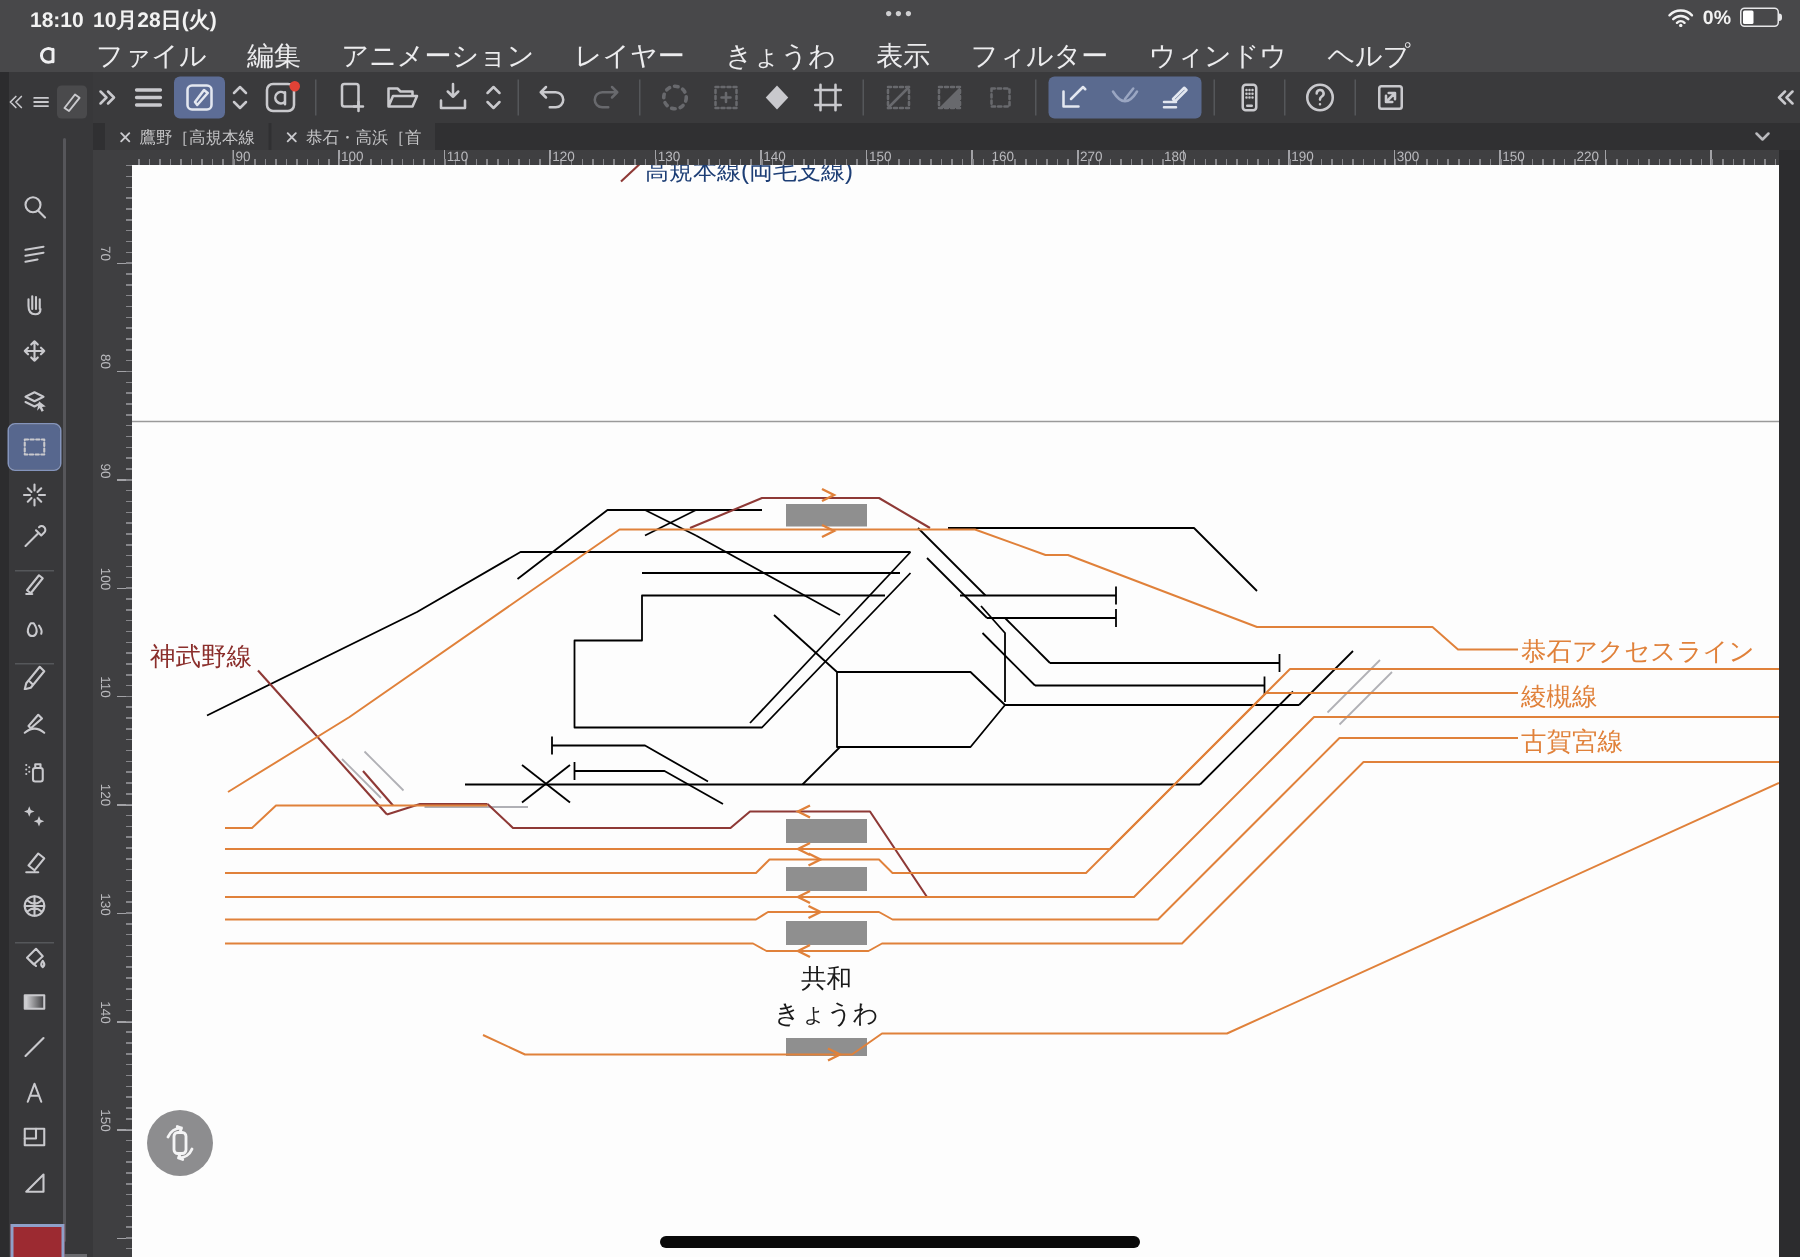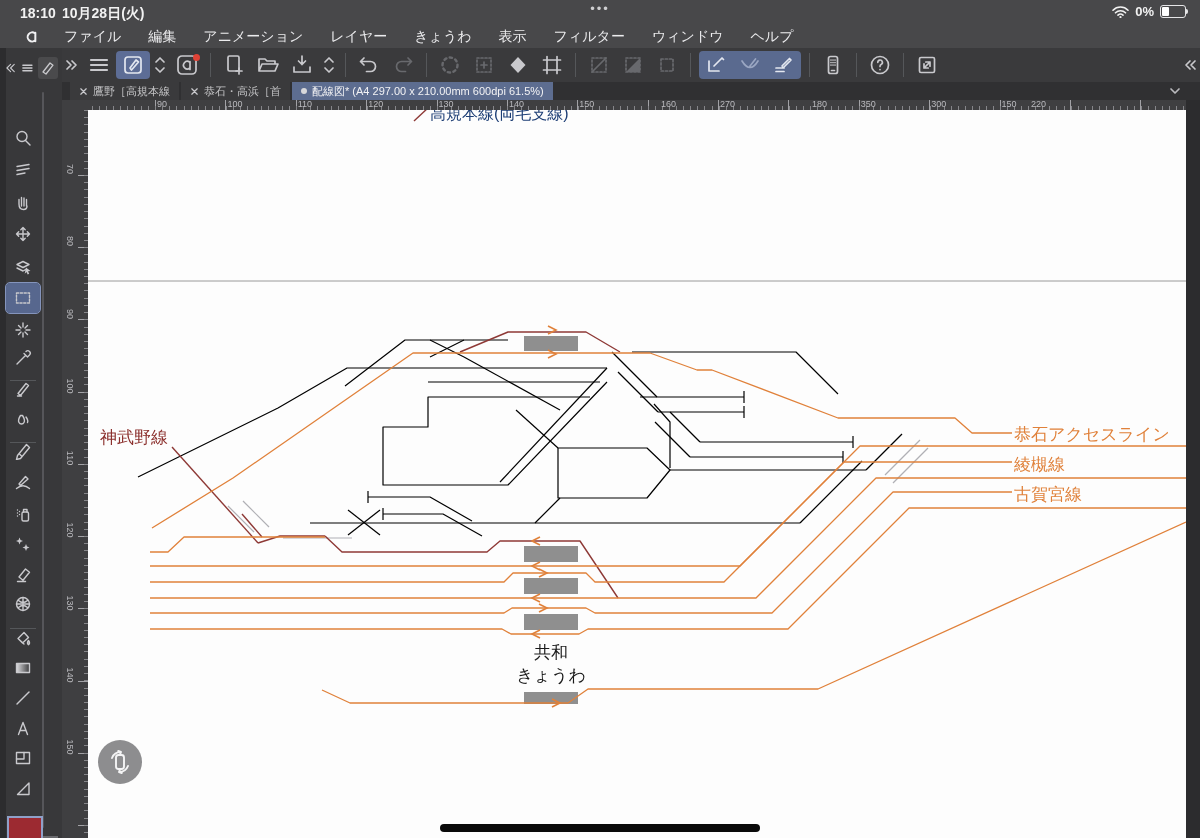--- a/index.html
+++ b/index.html
@@ -10,21 +10,21 @@
   .statusbar .time{position:absolute;left:20px;top:5px;font-size:14px;font-weight:bold;}
   .statusbar .date{position:absolute;left:62px;top:5px;font-size:14px;font-weight:bold;}
   .statusbar .dots{position:absolute;left:50%;top:1px;transform:translateX(-50%);font-size:13px;color:#cfcfd1;letter-spacing:2px;}
   .statusbar .right{position:absolute;right:14px;top:4px;display:flex;align-items:center;gap:6px;font-size:13px;font-weight:bold;}
   .battery{width:24px;height:11px;border:1px solid #e6e6e8;border-radius:3px;position:relative;}
   .battery .lvl{position:absolute;left:1px;top:1px;bottom:1px;background:#fff;border-radius:1px;}
   .battery:after{content:"";position:absolute;right:-3px;top:3px;width:2px;height:5px;background:#e6e6e8;border-radius:0 2px 2px 0;}
   .menubar{position:absolute;left:0;top:26px;width:1200px;height:22px;background:#48484a;display:flex;align-items:center;}
   .applogo{margin-left:22px;width:20px;height:20px;}
   #menu-items{display:flex;margin-left:22px;gap:27px;}
-  #menu-items .mi{font-size:14px;color:#ececee;cursor:default;white-space:nowrap;}
+  #menu-items .mi{font-size:18px;color:#ececee;cursor:default;white-space:nowrap;}
   
   .toolbar{position:absolute;left:62px;top:48px;right:0;height:34px;background:#3a3a3c;
            border-bottom:1px solid #2a2a2c;display:flex;align-items:center;}
   .tb{width:34px;height:28px;display:flex;align-items:center;justify-content:center;border-radius:4px;position:relative;flex:0 0 auto;}
   .tb.sel{background:#5d6d96;}
   .tb.narrow{width:20px;}
   .tbdiv{width:1px;height:24px;background:#55575a;margin:0 6px;flex:0 0 auto;}
   .tbgroup{display:flex;background:#5a6a8f;border-radius:4px;margin:0 2px;}
   svg.ic{stroke:#c9c9cd;fill:none;stroke-width:1.7;stroke-linecap:round;stroke-linejoin:round;}
   svg.ic .f{fill:#c9c9cd;stroke:none;}
@@ -271,45 +271,41 @@
         <path d="M2 2 L8 8 M8 2 L2 8" stroke-width="1.4"></path>
       </svg>
     <span class="lbl">鷹野［高規本線</span>
   </div>
   <div class="tab">
     <svg class="x ic" viewBox="0 0 10 10">
         <path d="M2 2 L8 8 M8 2 L2 8" stroke-width="1.4"></path>
       </svg>
     <span class="lbl">恭石・高浜［首</span>
   </div>
-  <div class="tab active">
-    <span class="dot"></span>
-    <span class="lbl">配線図* (A4 297.00 x 210.00mm 600dpi 61.5%)</span>
-  </div>
   <svg class="tab-overflow ic" viewBox="0 0 14 14">
       <path d="M3 5 l4 4 4-4" stroke="#b9b9bd"></path>
     </svg>
 </div>
 
 <div class="corner"></div>
 <div class="h-ruler" id="hruler">
     <span style="left: 69px;">90</span>
     <span style="left: 139.38px;">100</span>
     <span style="left: 209.76px;">110</span>
     <span style="left: 280.14px;">120</span>
     <span style="left: 350.52px;">130</span>
     <span style="left: 420.9px;">140</span>
     <span style="left: 491.28px;">150</span>
     <span style="left: 573px;">160</span>
     <span style="left: 632.04px;">270</span>
-    <span style="left: 724px; text-align: right;">180</span>
-    <span style="left: 772.8px;">350</span>
+    <span style="left: 688px; text-align: right;">180</span>
+    <span style="left: 772.8px;">190</span>
     <span style="left: 843.18px;">300</span>
     <span style="left: 913.56px;">150</span>
-    <span style="left: 943px;">220</span>
+    <span style="left: 963px;">220</span>
   </div>
 <div class="v-ruler" id="vruler">
     <span style="top: 54px;">70</span>
     <span style="top: 126.25px;">80</span>
     <span style="top: 198.5px;">90</span>
     <span style="top: 270.75px;">100</span>
     <span style="top: 343px;">110</span>
     <span style="top: 415.25px;">120</span>
     <span style="top: 487.5px;">130</span>
     <span style="top: 559.75px;">140</span>

